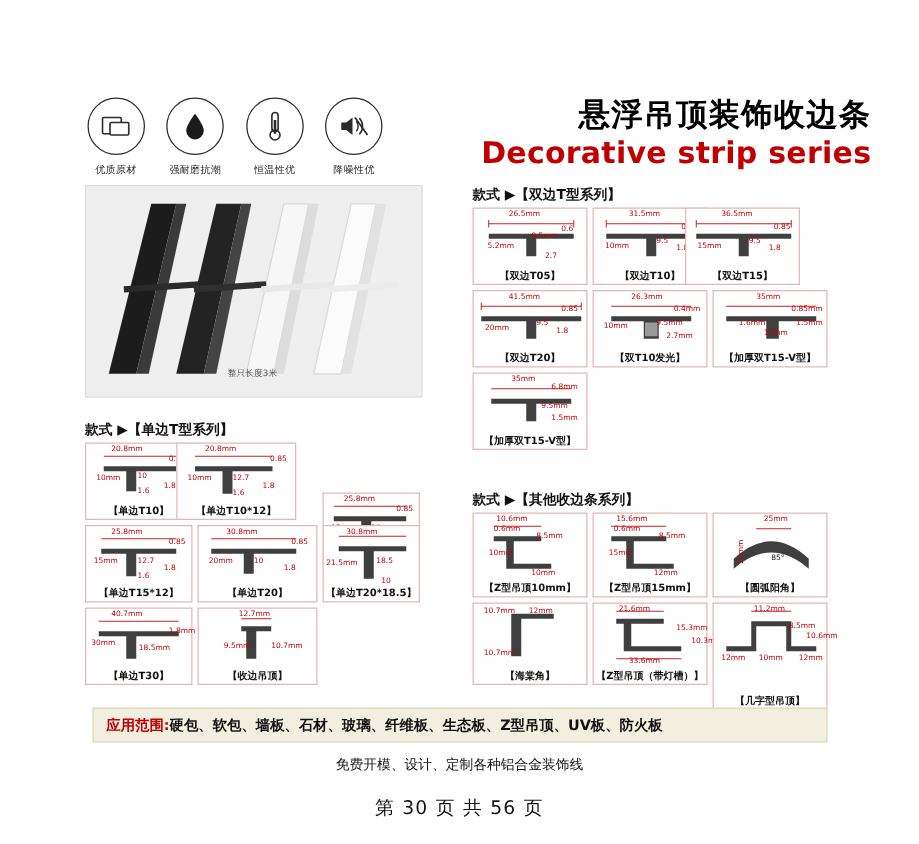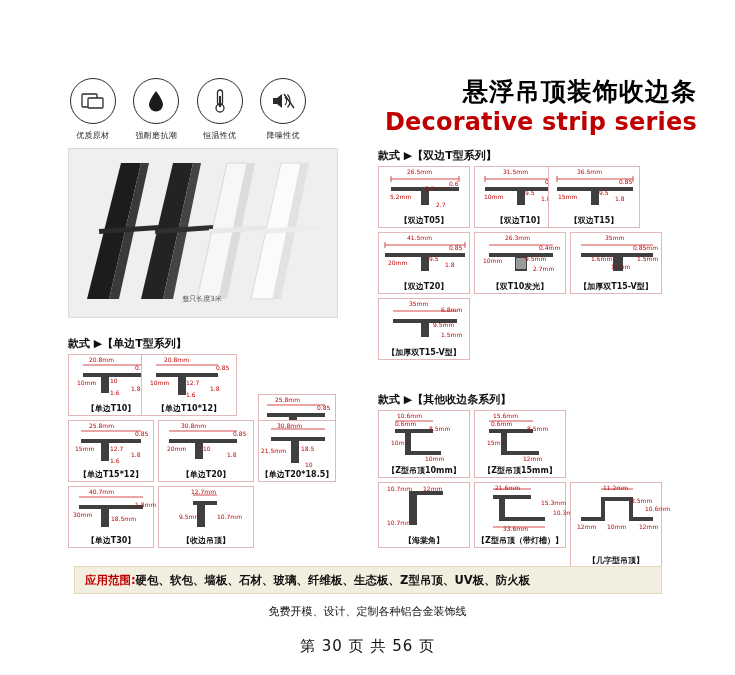--- a/index.html
+++ b/index.html
@@ -399,20 +399,32 @@
       </svg>
     </div>
     <div class="dim" style="left:18px;top:1px;">15.6mm</div>
     <div class="dim" style="left:16px;top:9px;">0.6mm</div>
     <div class="dim" style="left:52px;top:14px;">8.5mm</div>
     <div class="dim" style="left:12px;top:28px;">15mm</div>
     <div class="dim" style="left:48px;top:44px;">12mm</div>
     <div class="lbl">【Z型吊顶15mm】</div>
   </div>
 
+  <div class="card" style="left:570px;top:410px;width:92px;height:68px;">
+    <div class="fig">
+      <svg width="92" height="52" viewBox="0 0 92 52">
+        <path d="M16 44 L16 36 Q46 8 76 36 L76 44 Q46 18 16 44 Z" fill="#3f3f3f"></path>
+        <line x1="34" y1="12" x2="62" y2="12" stroke="#c00000" stroke-width=".7"></line>
+      </svg>
+    </div>
+    <div class="dim" style="left:40px;top:1px;">25mm</div>
+    <div class="dim vert" style="left:18px;top:40px;">20mm</div>
+    <div class="dim blk" style="left:46px;top:32px;">85°</div>
+    <div class="lbl">【圆弧阳角】</div>
+  </div>
 
   <div class="card" style="left:378px;top:482px;width:92px;height:66px;">
     <div class="fig">
       <svg width="92" height="50" viewBox="0 0 92 50">
         <polygon points="30,8 64,8 64,12 38,12 38,42 30,42" fill="#3f3f3f"></polygon>
       </svg>
     </div>
     <div class="dim" style="left:8px;top:2px;">10.7mm</div>
     <div class="dim" style="left:44px;top:2px;">12mm</div>
     <div class="dim" style="left:8px;top:36px;">10.7mm</div>

